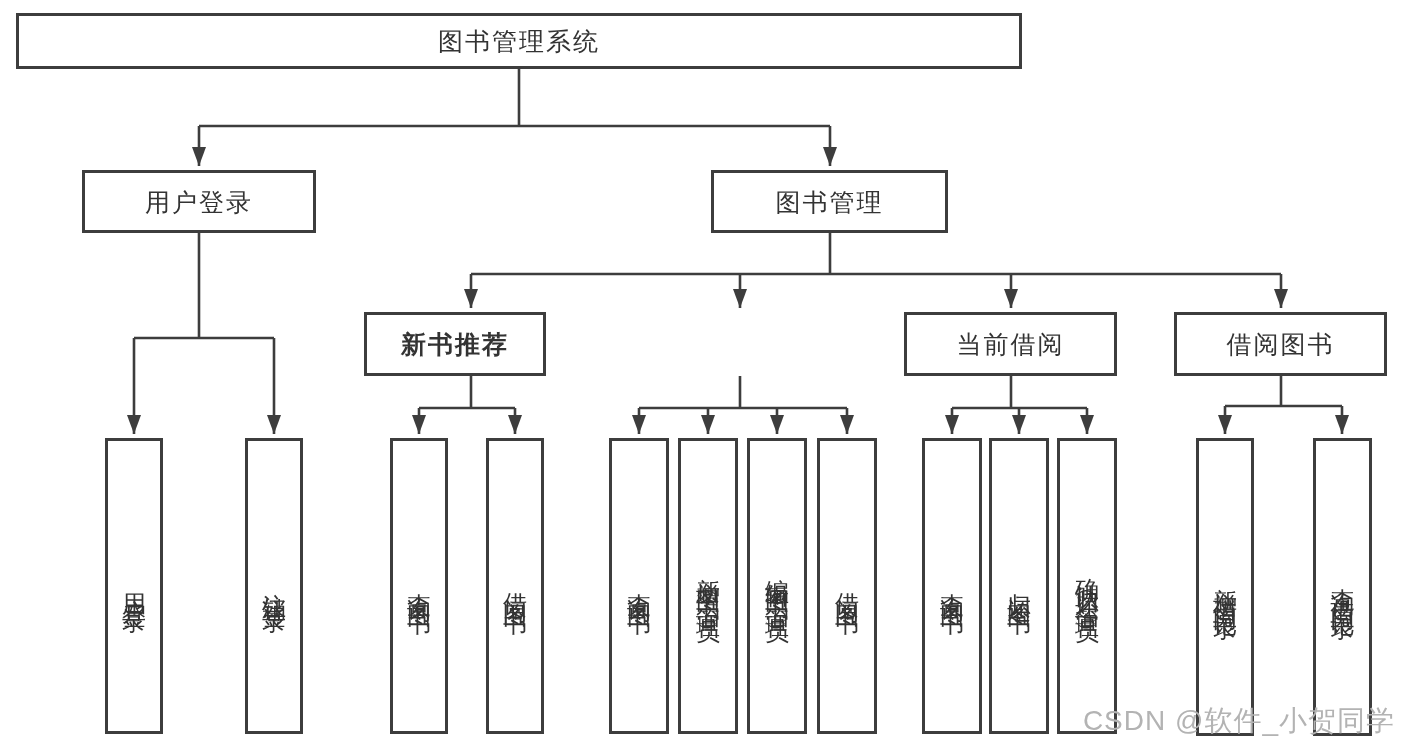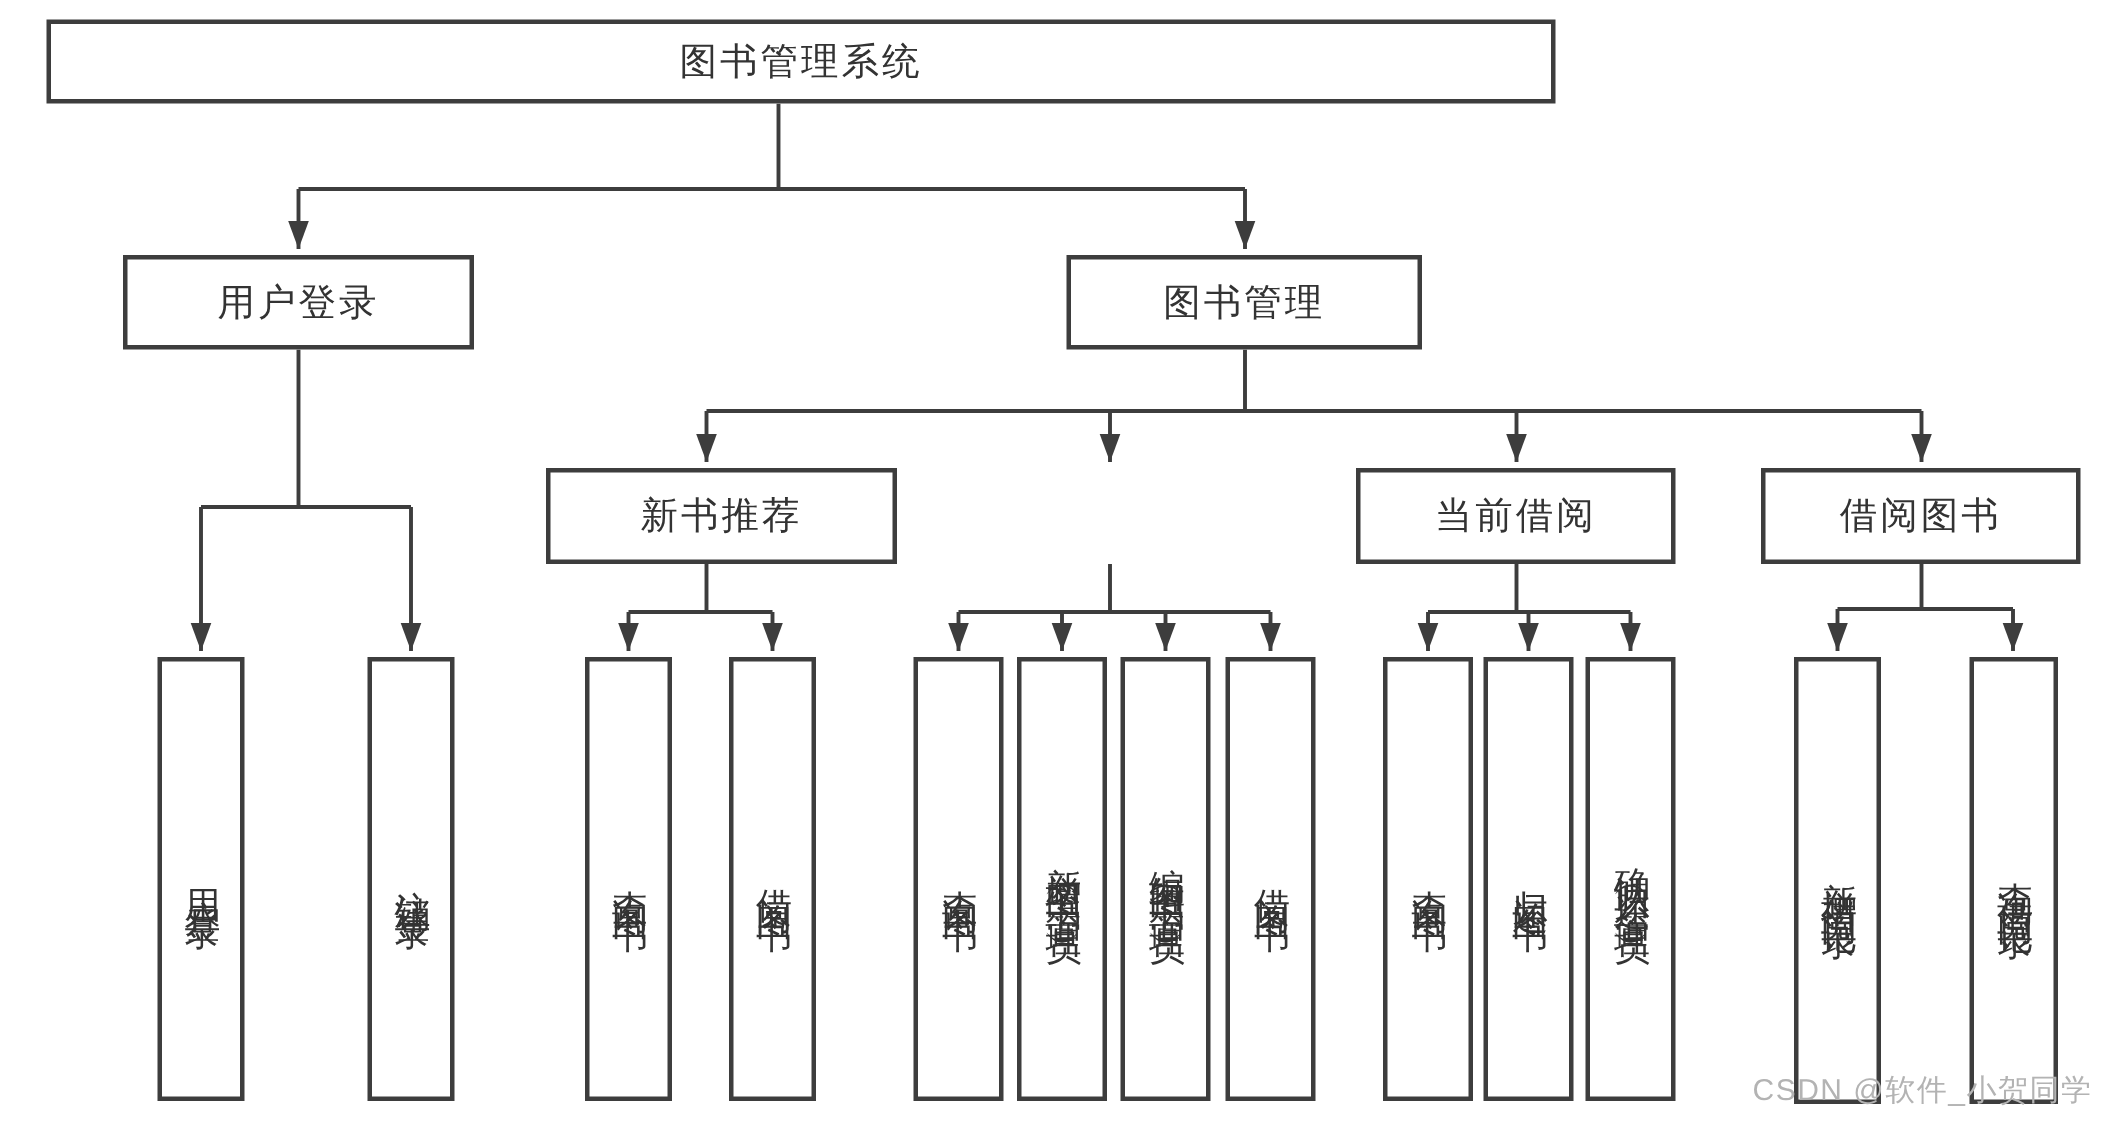--- a/index.html
+++ b/index.html
@@ -37,21 +37,21 @@
     writing-mode: vertical-lr;
     text-orientation: mixed;
     font-size: 24px;
     letter-spacing: 6px;
     line-height: 1;
   }
   .watermark {
     position: absolute;
     right: 10px;
     bottom: 7px;
-    font-size: 20px;
+    font-size: 28px;
     letter-spacing: 1px;
     color: #b3b3b3;
     white-space: nowrap;
     z-index: 5;
   }
   line { stroke: #3d3d3d; stroke-width: 2.6; }
   path.bus { stroke: #3d3d3d; stroke-width: 2.6; fill: none; }
 </style>
 </head>
 <body>
@@ -92,26 +92,26 @@
     <path class="bus" d="M1011,376 V408 M952,408 H1087"></path>
     <line x1="952" y1="408" x2="952" y2="434" marker-end="url(#arrow)"></line>
     <line x1="1019" y1="408" x2="1019" y2="434" marker-end="url(#arrow)"></line>
     <line x1="1087" y1="408" x2="1087" y2="434" marker-end="url(#arrow)"></line>
 
     <path class="bus" d="M1281,376 V406 M1225,406 H1342"></path>
     <line x1="1225" y1="406" x2="1225" y2="434" marker-end="url(#arrow)"></line>
     <line x1="1342" y1="406" x2="1342" y2="434" marker-end="url(#arrow)"></line>
   </svg>
 
-  <div class="box h-box" style="left:16px; top:13px; width:1006px; height:56px;margin-left:15px;">图书管理系统</div>
+  <div class="box h-box" style="left:16px; top:13px; width:1006px; height:56px;">图书管理系统</div>
 
   <div class="box h-box" style="left:82px; top:170px; width:234px; height:63px;">用户登录</div>
   <div class="box h-box" style="left:711px; top:170px; width:237px; height:63px;">图书管理</div>
 
-  <div class="box h-box" style="left:364px; top:312px; width:234px; height:64px;">新书推荐</div>
+  <div class="box h-box" style="left:364px; top:312px; width:182px; height:64px;font-weight:bold;">新书推荐</div>
   <div class="box h-box" style="left:904px; top:312px; width:213px; height:64px;">当前借阅</div>
   <div class="box h-box" style="left:1174px; top:312px; width:213px; height:64px;">借阅图书</div>
 
   <div class="box v-box" style="left:105px; top:438px; width:58px; height:296px;">用户登录</div>
   <div class="box v-box" style="left:245px; top:438px; width:58px; height:296px;">注销登录</div>
 
   <div class="box v-box" style="left:390px; top:438px; width:58px; height:296px;">查询图书</div>
   <div class="box v-box" style="left:486px; top:438px; width:58px; height:296px;">借阅图书</div>
 
   <div class="box v-box" style="left:609px; top:438px; width:60px; height:296px;">查询图书</div>

